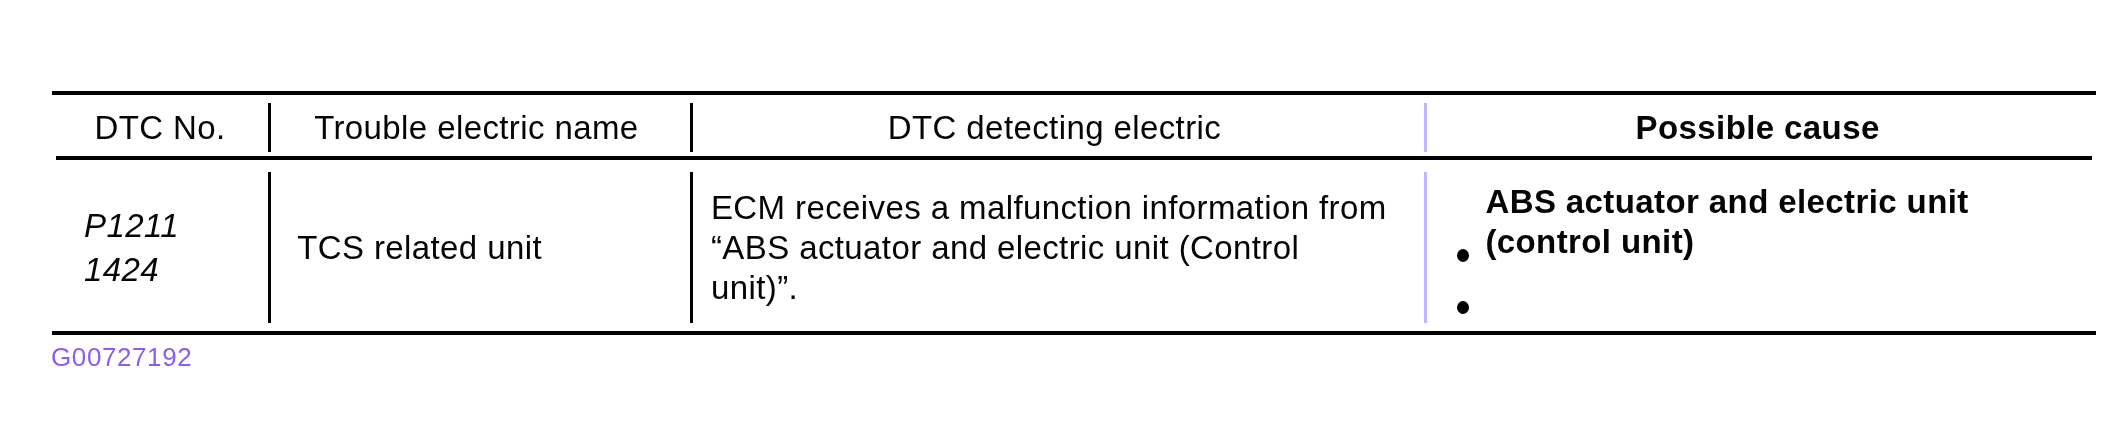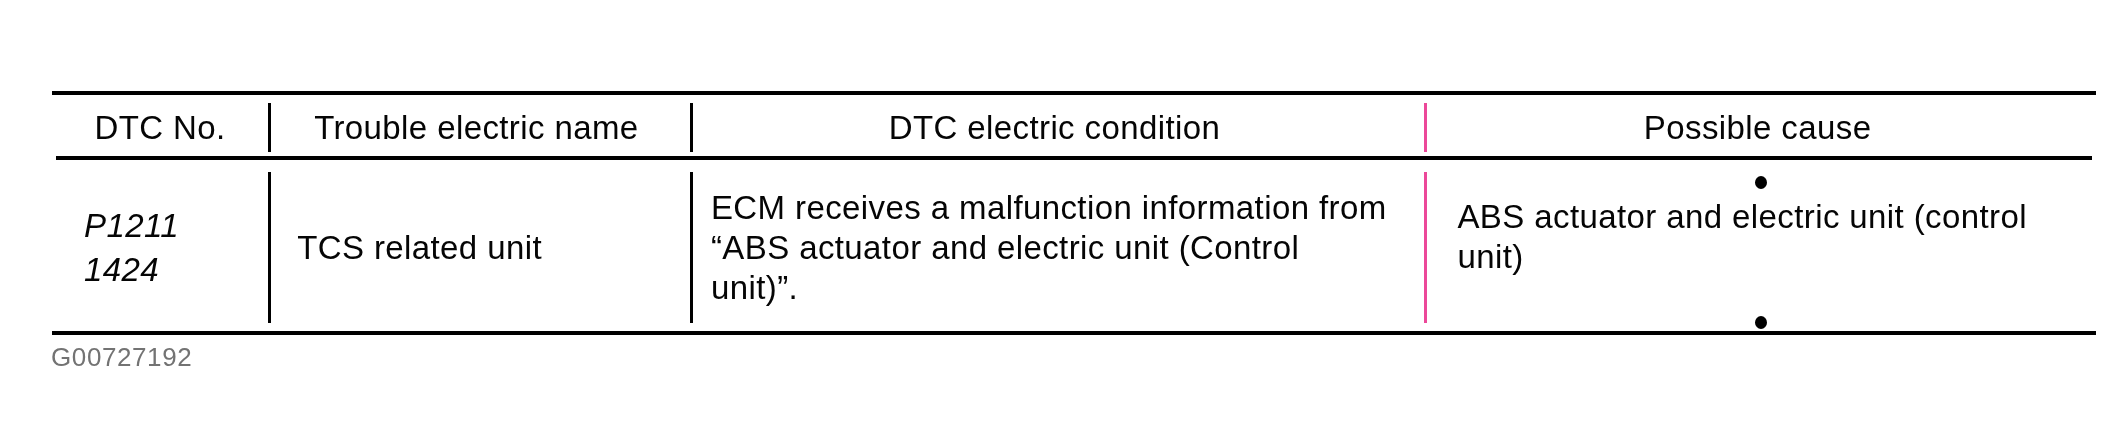--- a/index.html
+++ b/index.html
@@ -33,21 +33,21 @@
   }
   .brow {
     display: flex;
     height: 159px;
   }
 
   
   .c1 { width: 204px; }
   .c2 { width: 422px; border-left: 3px solid #000; }
   .c3 { width: 741px; border-left: 3px solid #000; }
-  .c4 { width: 677px; border-left: 3px solid #ec4899; }
+  .c4 { width: 677px; border-left: 3px solid #c4b5fd; font-weight: bold; }
 
   .hcell {
     display: flex;
     align-items: center;
     justify-content: center;
     font-size: 33px;
     line-height: 40px;
   }
 
   .bcell {
@@ -57,59 +57,59 @@
     line-height: 40px;
   }
   .bcell.c1 { padding-left: 16px; }
   .bcell.c2 { padding-left: 22px; }
   .bcell.c3 { padding-left: 14px; padding-right: 18px; }
   .bcell.c4 { padding-left: 18px; padding-right: 4px; }
 
   .dtc-lines div { line-height: 40px; font-style: italic; }
 
   .cause-list { display: flex; flex-direction: column; }
-  .cause-item { display: flex; align-items: center; flex-direction: column; }
+  .cause-item { display: flex; align-items: flex-end; }
   .cause-item + .cause-item { margin-top: 17px; }
   .bullet {
     flex: 0 0 auto;
     width: 12px;
     height: 13px;
     border-radius: 50%;
     background: #000;
     margin-top: 14px;
     margin-right: 12px;
   }
   .cause-text { max-width: 620px; }
 
   .figure-id {
     position: absolute;
     left: 35px;
     top: 326px;
     font-size: 26px;
     line-height: 30px;
     letter-spacing: 0.6px;
-    color: #737373;
+    color: #8b5cf6;
   }
 </style>
 </head>
 <body>
 
 <div class="page">
 
   <div class="dtc-table">
 
     <div class="hrow">
       <div class="hcell c1">
         <span>DTC No.</span>
       </div>
       <div class="hcell c2">
         <span>Trouble electric name</span>
       </div>
       <div class="hcell c3">
-        <span>DTC electric condition</span>
+        <span>DTC detecting electric</span>
       </div>
       <div class="hcell c4">
         <span>Possible cause</span>
       </div>
     </div>
 
     <div class="brow">
       <div class="bcell c1">
         <div class="dtc-lines">
           <div>P1211</div>

